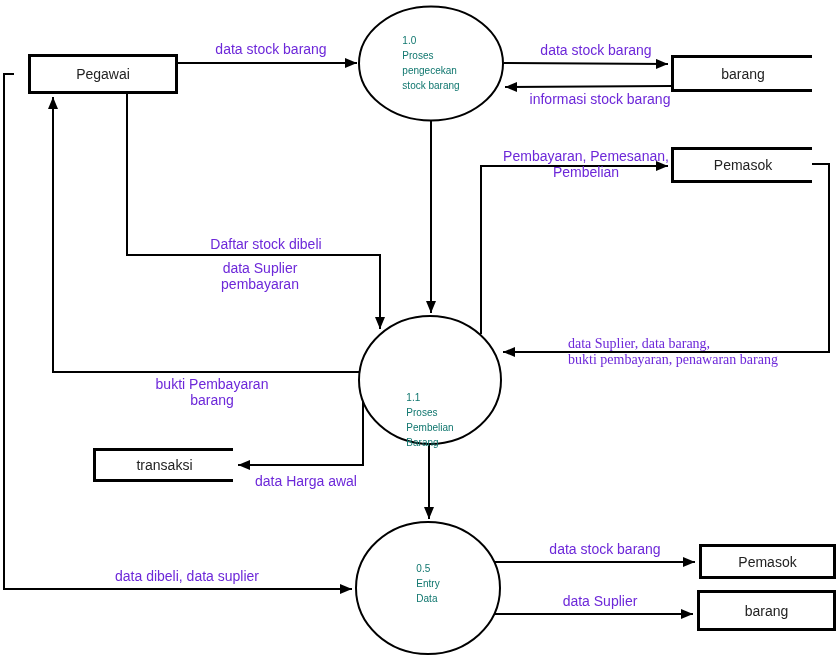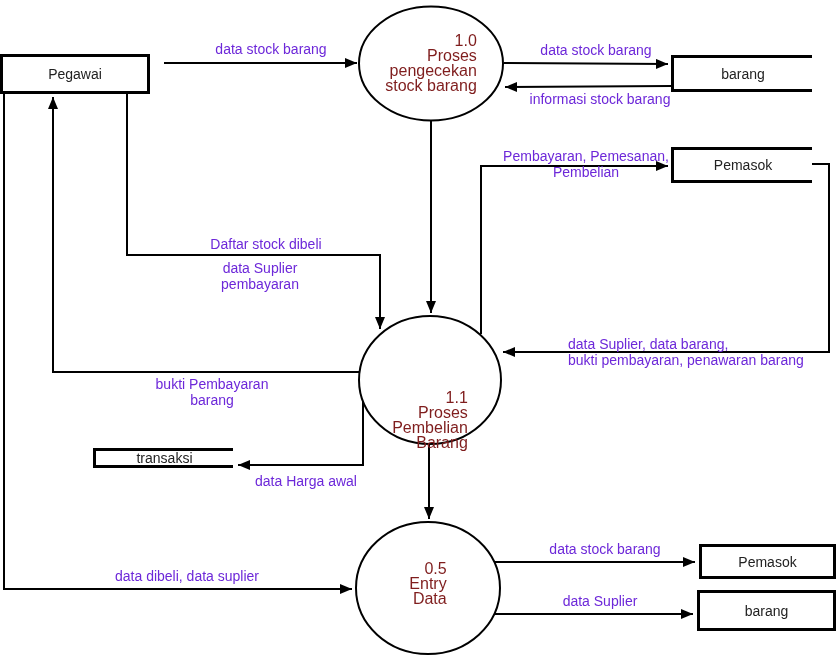--- a/index.html
+++ b/index.html
@@ -10,30 +10,30 @@
   #wires{position:absolute;left:0;top:0;width:840px;height:659px;}
   .box{
     position:absolute;box-sizing:border-box;background:#fff;
     display:flex;align-items:center;justify-content:center;
     font-size:14px;color:#222;
   }
   .box.closed{border:3px solid #000;}
   .box.open-right{border:3px solid #000;border-right:none;}
   .node-label{
     position:absolute;transform:translate(-50%,-50%);
-    text-align:right;font-size:16px;line-height:15px;
-    white-space:pre-line;color:#7f1d1d;
+    text-align:left;font-size:10px;line-height:15px;
+    white-space:pre-line;color:#0f766e;
   }
   .flow-label{
     position:absolute;transform:translate(-50%,-50%);
     text-align:center;font-size:14px;line-height:16px;
     white-space:pre-line;color:#6d28d9;
   }
   .flow-label.left-align{
-    transform:none;text-align:left;
+    transform:none;text-align:left;font-family:Liberation Serif, serif;
   }
 </style>
 </head>
 <body>
 
 <div id="stage">
 
   <svg id="wires" viewBox="0 0 840 659" xmlns="http://www.w3.org/2000/svg">
     <defs>
       <marker id="arrow" markerWidth="13" markerHeight="11" refX="12" refY="5" orient="auto" markerUnits="userSpaceOnUse">
@@ -53,33 +53,33 @@
     <polyline points="429,444 429,519" fill="none" stroke="#000" stroke-width="2" marker-end="url(#arrow)"></polyline>
     <polyline points="14,74 4,74 4,589 352,589" fill="none" stroke="#000" stroke-width="2" marker-end="url(#arrow)"></polyline>
     <polyline points="494,562 695,562" fill="none" stroke="#000" stroke-width="2" marker-end="url(#arrow)"></polyline>
     <polyline points="493,614 693,614" fill="none" stroke="#000" stroke-width="2" marker-end="url(#arrow)"></polyline>
 
     <ellipse cx="431" cy="63.5" rx="72" ry="57" fill="#fff" stroke="#000" stroke-width="2"></ellipse>
     <ellipse cx="430" cy="380" rx="71" ry="64" fill="#fff" stroke="#000" stroke-width="2"></ellipse>
     <ellipse cx="428" cy="588" rx="72" ry="66" fill="#fff" stroke="#000" stroke-width="2"></ellipse>
   </svg>
 
-  <div class="box closed" style="left:0;top:54px;width:150px;height:40px;">
+  <div class="box closed" style="left:28px;top:54px;width:150px;height:40px;">
     <span>Pegawai</span>
   </div>
 
   <div class="box open-right" style="left:671px;top:55px;width:141px;height:37px;">
     <span>barang</span>
   </div>
 
   <div class="box open-right" style="left:671px;top:147px;width:141px;height:36px;">
     <span>Pemasok</span>
   </div>
 
-  <div class="box open-right" style="left:93px;top:448px;width:140px;height:20px;">
+  <div class="box open-right" style="left:93px;top:448px;width:140px;height:34px;">
     <span>transaksi</span>
   </div>
 
   <div class="box closed" style="left:699px;top:544px;width:137px;height:35px;">
     <span>Pemasok</span>
   </div>
 
   <div class="box closed" style="left:697px;top:590px;width:139px;height:41px;">
     <span>barang</span>
   </div>

